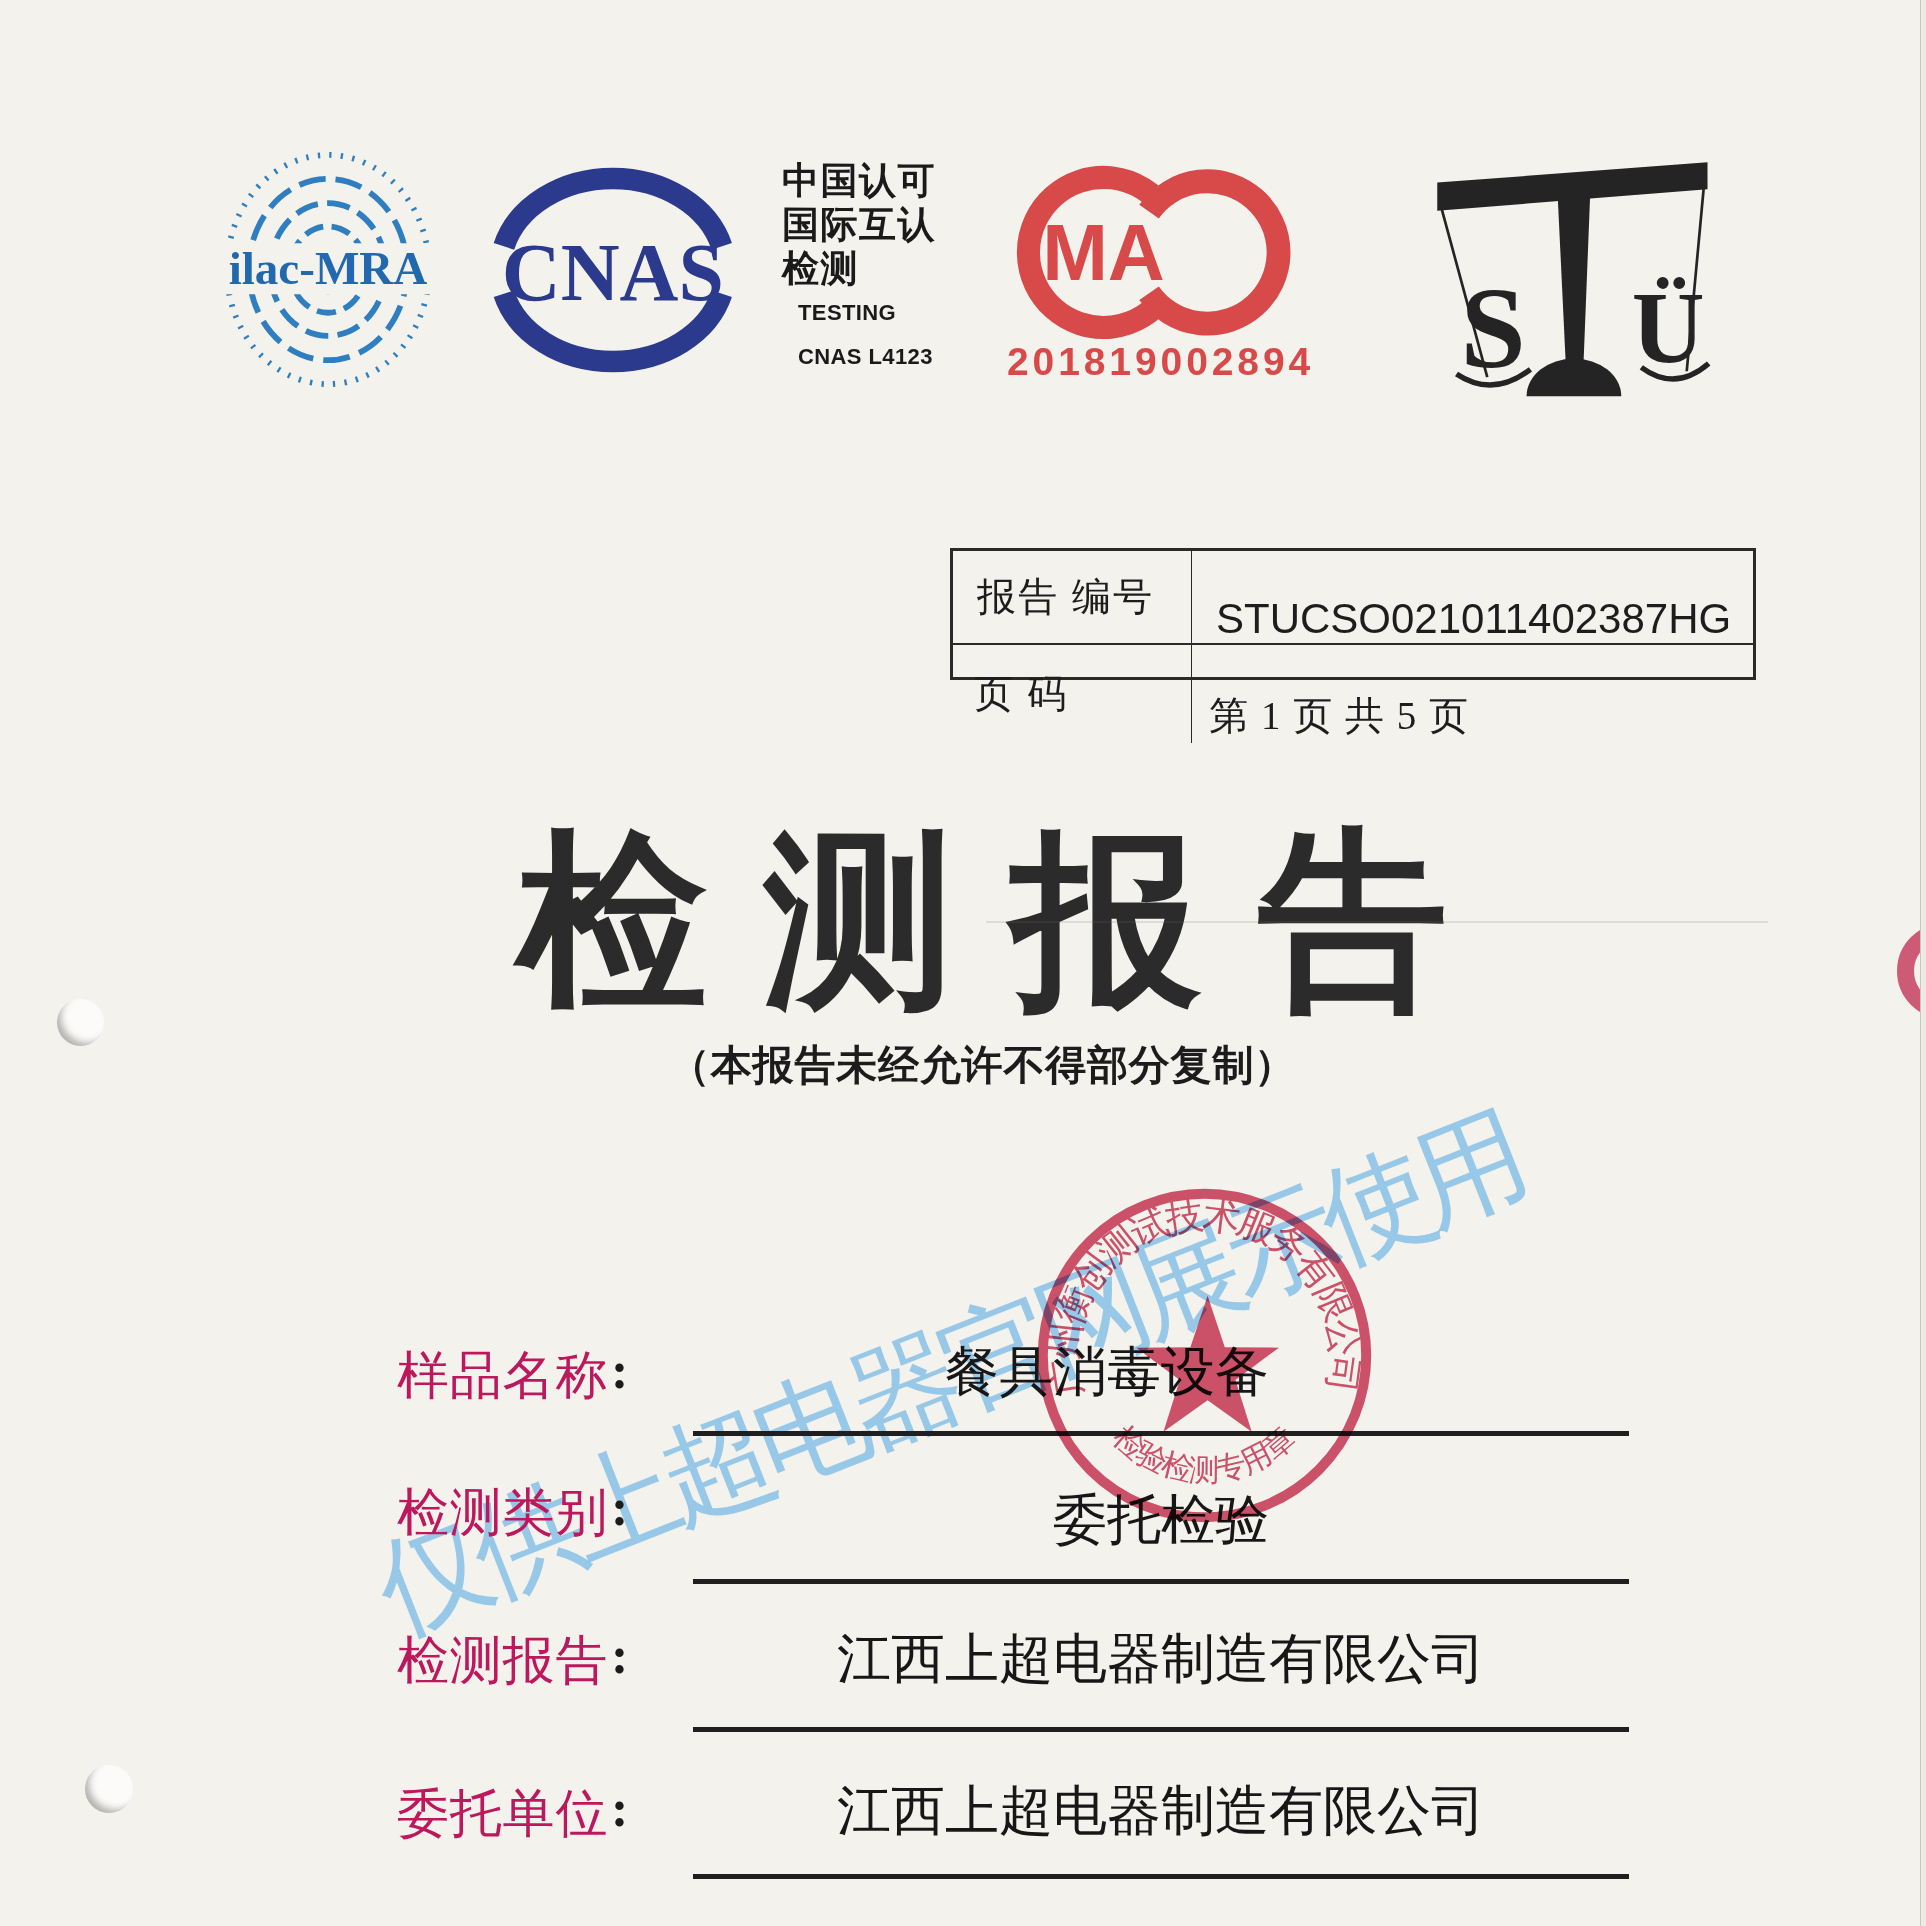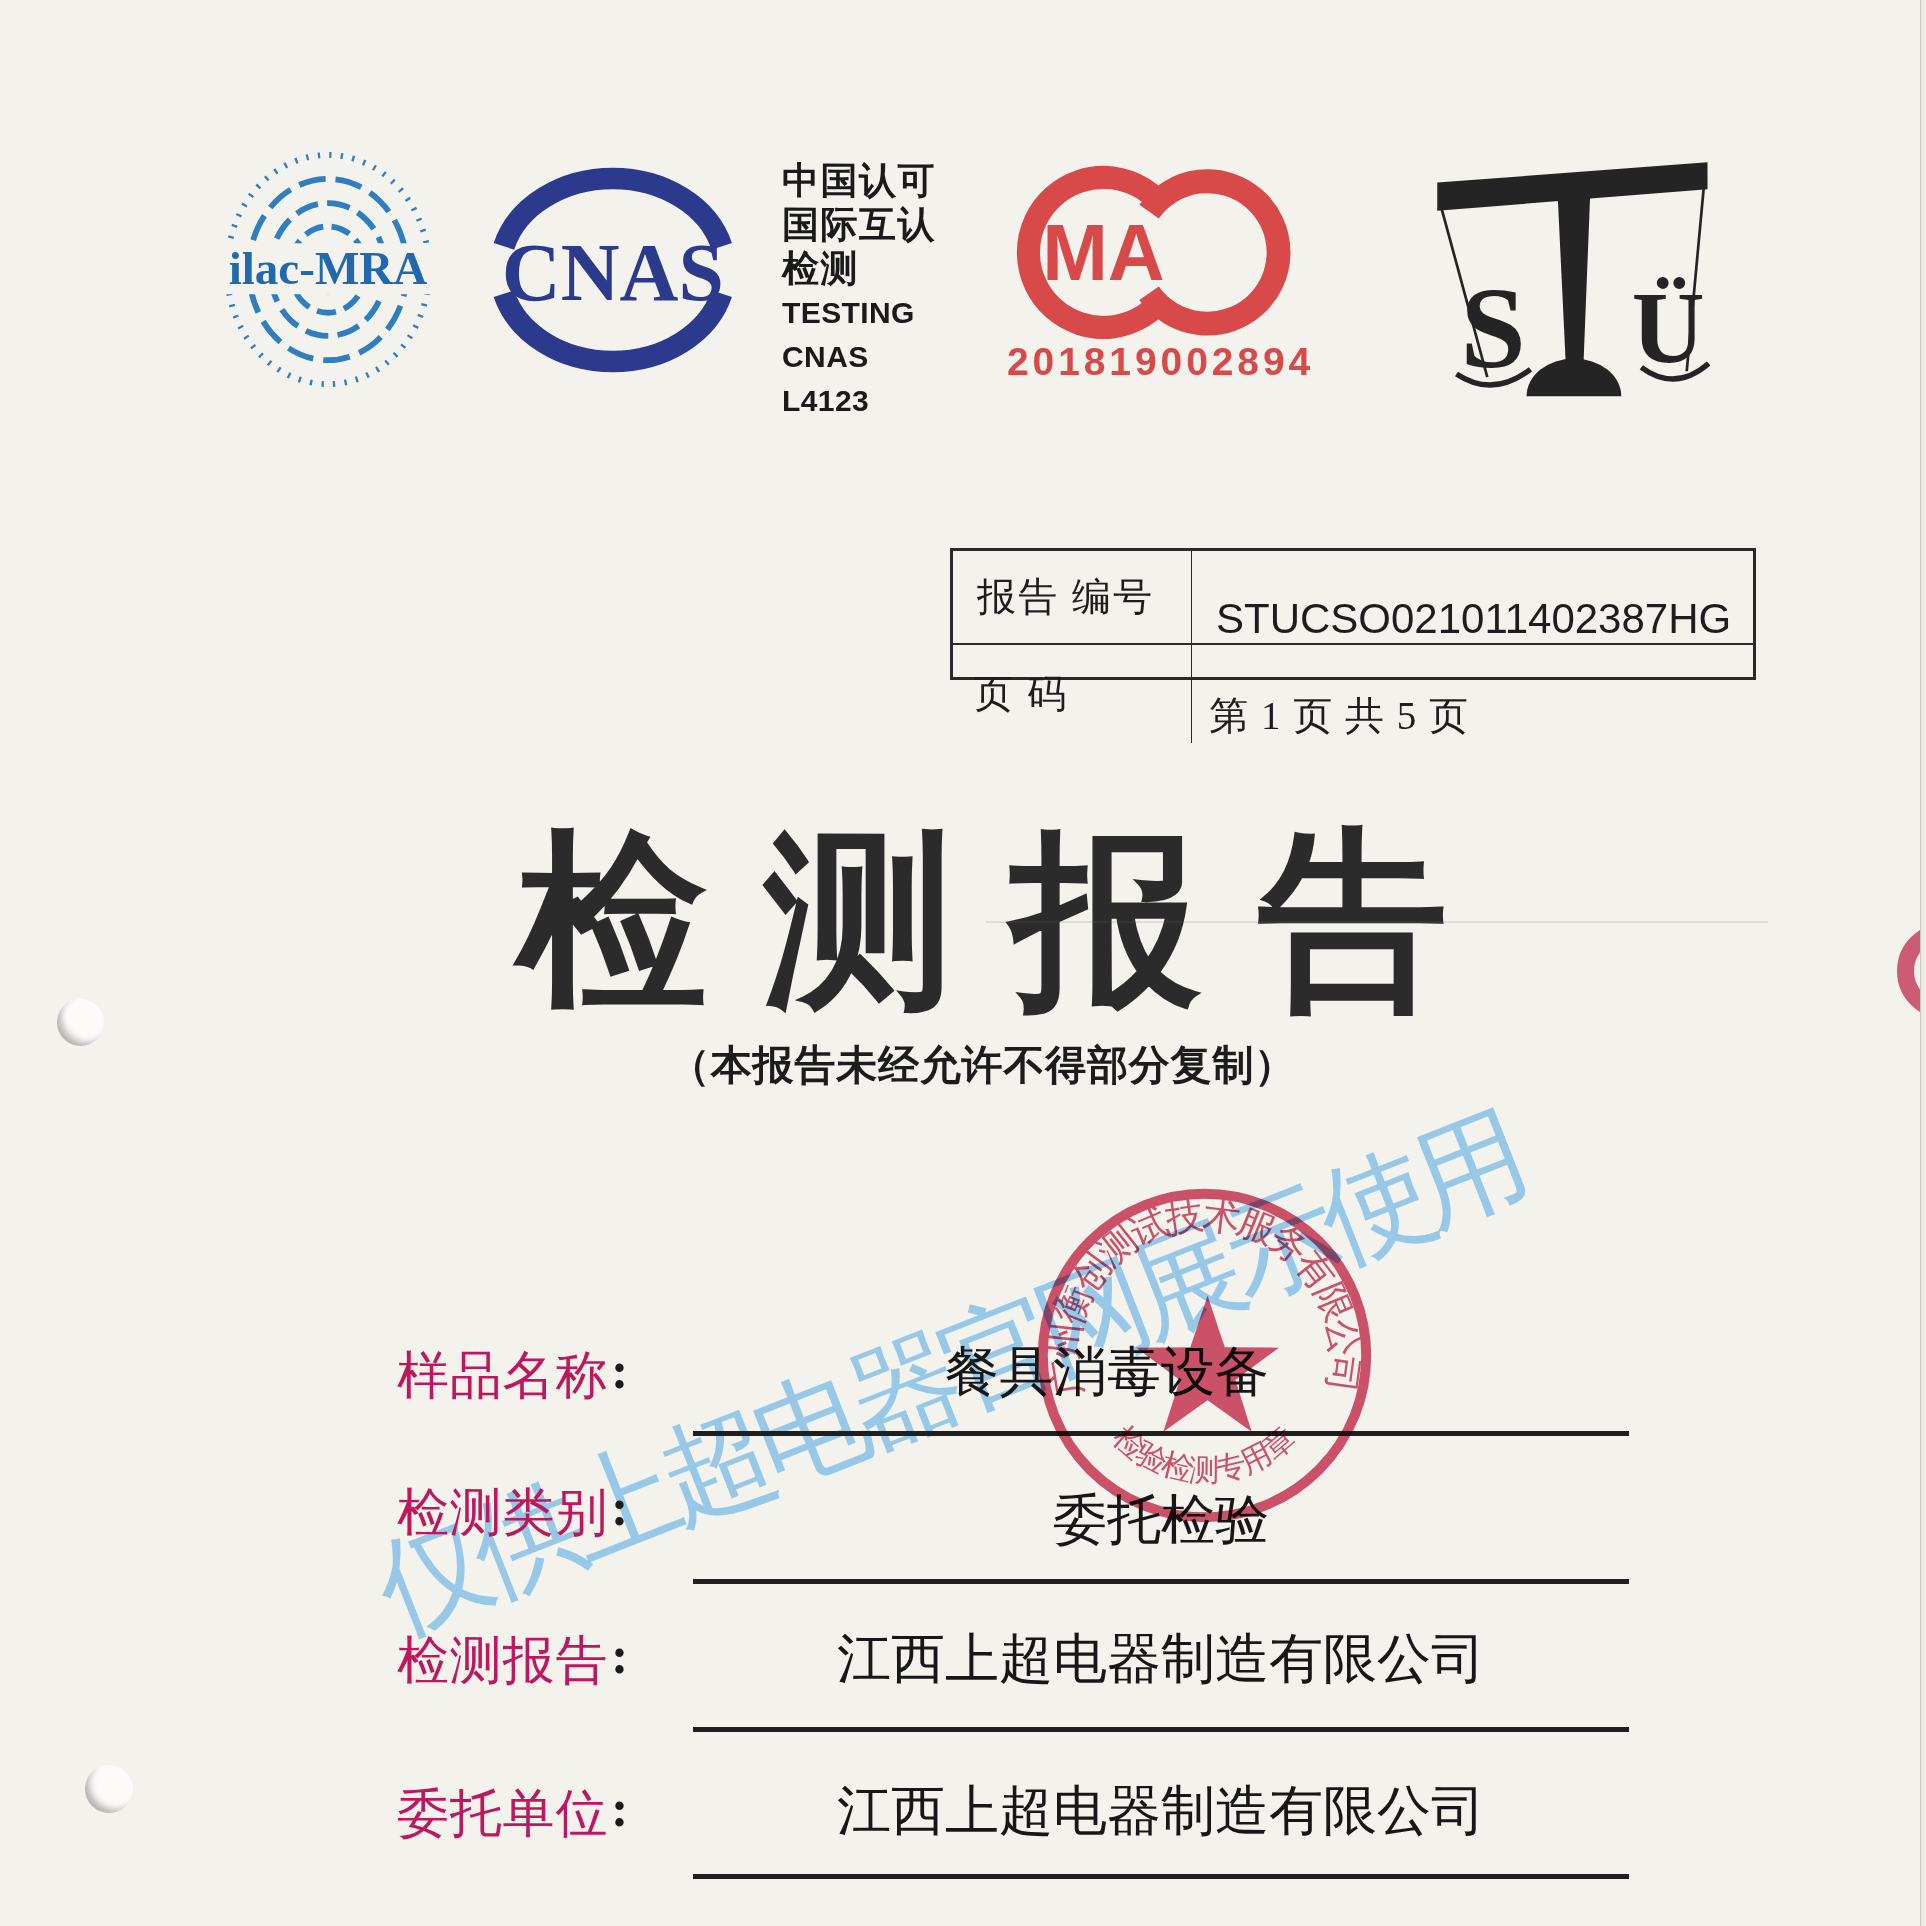--- a/index.html
+++ b/index.html
@@ -11,21 +11,21 @@
   .page{position:absolute;left:0;top:0;width:1965px;height:2702px;background:#f3f1ec;}
   .paper{position:absolute;left:0;top:0;width:1920px;height:2702px;overflow:hidden;background:#f4f2ed;}
   .edge-strip{position:absolute;left:1920px;top:0;width:44px;height:2702px;background:#eceae4;border-left:1.2px solid #c9c5bf;}
 
   
   .ilac{position:absolute;left:218px;top:148px;width:220px;height:245px;}
   .cnas{position:absolute;left:487px;top:166px;width:252px;height:210px;}
   .acc-text{position:absolute;left:782px;top:159px;width:169px;color:#1a1a1a;
     font-family:"Liberation Sans","DejaVu Sans",sans-serif;font-weight:bold;line-height:44px;}
   .acc-text .zh{font-size:37px;letter-spacing:1.5px;}
-  .acc-text .en{font-size:30px;letter-spacing:0.4px;}
+  .acc-text .en{font-size:22px;letter-spacing:0.4px;margin-left:16px;}
   .cma{position:absolute;left:1007px;top:162px;width:293px;height:216px;text-align:center;}
   .cma-number{position:absolute;left:0;top:178px;width:293px;color:#d84a4a;
     font-family:"Liberation Sans","DejaVu Sans",sans-serif;font-weight:bold;
     font-size:39px;letter-spacing:3.9px;text-align:right;}
   .stu{position:absolute;left:1418px;top:146px;width:308px;height:258px;}
 
   
   .meta-table{position:absolute;left:950px;top:548px;width:806px;height:132px;
     border:3.1px solid #2a2a2a;box-sizing:border-box;display:grid;
     grid-template-columns:239px 1fr;grid-template-rows:1fr 1fr;background:transparent;color:#1d1d1d;}

